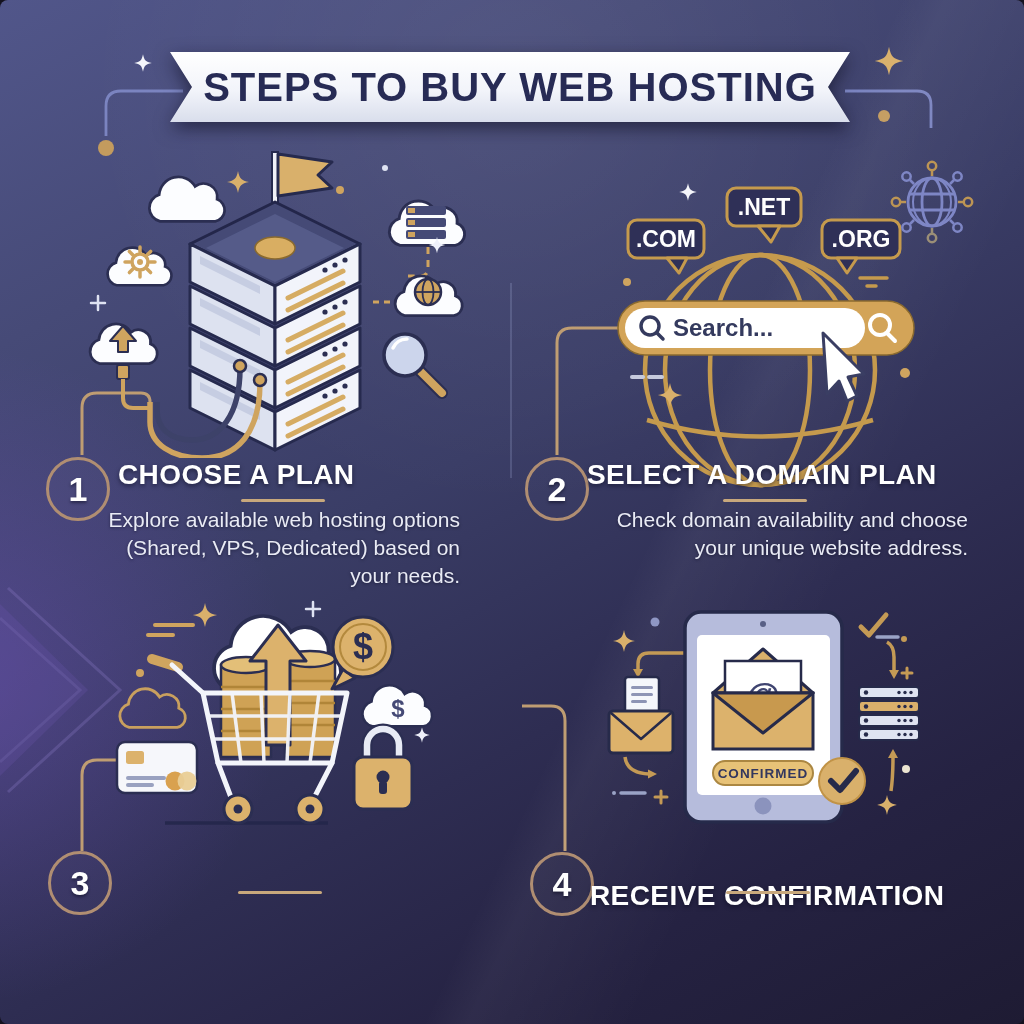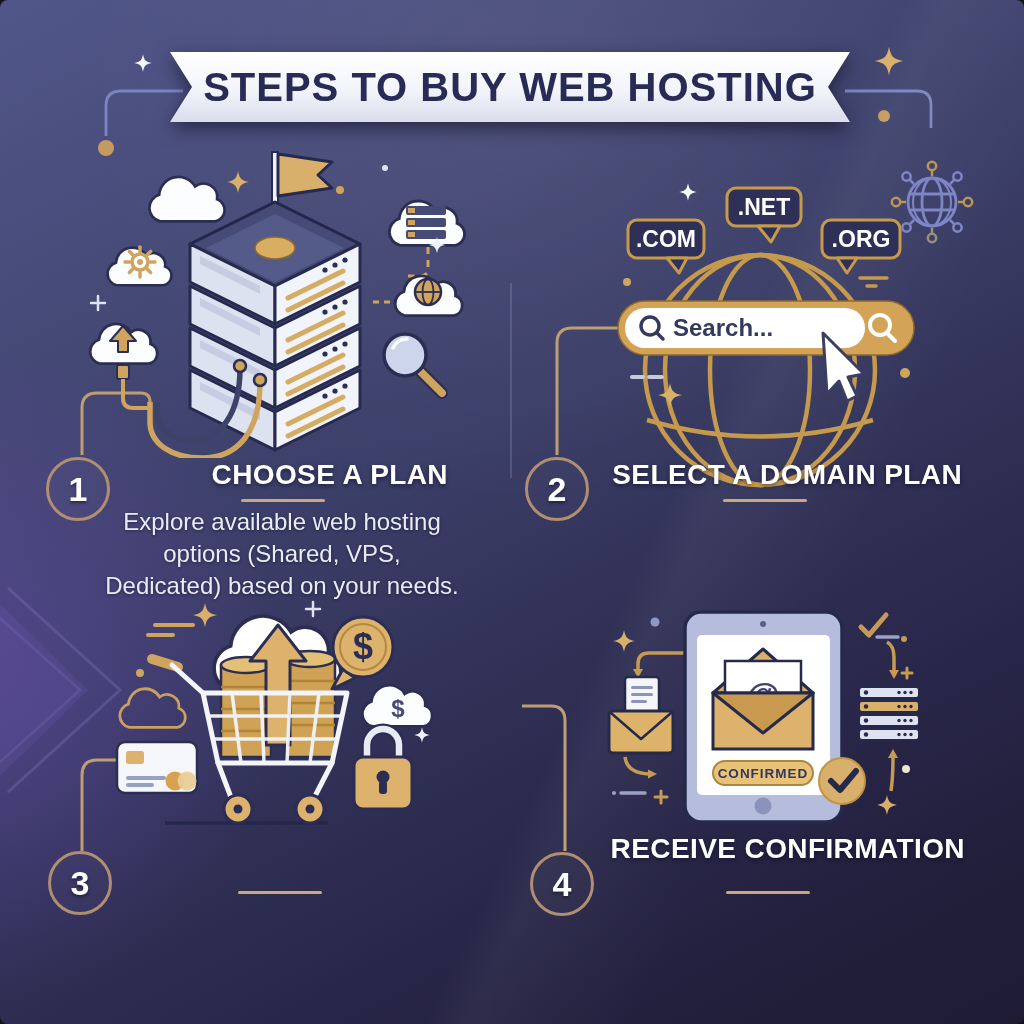--- a/index.html
+++ b/index.html
@@ -21,23 +21,23 @@
     pointer-events:none;
   }
   svg{position:absolute;pointer-events:none;}
   svg text{font-family:"Liberation Sans",sans-serif;}
   .banner-wrap{position:absolute;left:170px;top:52px;width:680px;height:70px;
     filter:drop-shadow(0 6px 9px rgba(8,8,26,.55));z-index:4;}
   .banner{width:100%;height:100%;display:flex;align-items:center;justify-content:center;
     background:linear-gradient(180deg,#ffffff 0%,#f2f4fa 55%,#d9deec 100%);
     clip-path:polygon(0 0,100% 0,calc(100% - 22px) 50%,100% 100%,0 100%,22px 50%);}
   .banner-title{font-size:40px;font-weight:bold;color:#272b55;letter-spacing:1px;}
-  .h{position:absolute;color:#ffffff;font-weight:bold;font-size:28px;text-align:right;
+  .h{position:absolute;color:#ffffff;font-weight:bold;font-size:28px;text-align:left;
      letter-spacing:.4px;text-shadow:0 2px 4px rgba(10,10,30,.55);z-index:3;}
-  .d{position:absolute;color:#e9ebf5;font-size:24px;line-height:1.33;text-align:center;
+  .d{position:absolute;color:#e9ebf5;font-size:21px;line-height:1.33;text-align:right;
      text-shadow:0 1px 3px rgba(10,10,30,.5);z-index:3;}
   .ul{position:absolute;width:84px;height:3px;background:#c8a87c;border-radius:2px;z-index:3;}
   .num{position:absolute;width:58px;height:58px;border:3.5px solid #b08e72;border-radius:50%;
      display:flex;align-items:center;justify-content:center;color:#fff;font-size:34px;
      font-weight:bold;text-shadow:0 2px 3px rgba(10,10,30,.5);z-index:3;background:rgba(255,255,255,.02);}
 </style>
 </head>
 <body>
 
 <div id="stage">
@@ -478,19 +478,20 @@
   <div class="num" style="left:530px;top:852px">
       <span>4</span>
     </div>
 
   <div class="h" style="left:118px;top:459px;width:330px">CHOOSE A PLAN</div>
   <div class="ul" style="left:241px;top:499px"></div>
   <div class="d" style="left:104px;top:506px;width:356px">Explore available web hosting options (Shared, VPS, Dedicated) based on your needs.</div>
 
   <div class="h" style="left:587px;top:459px;width:375px">SELECT A DOMAIN PLAN</div>
   <div class="ul" style="left:723px;top:499px"></div>
+  <div class="d" style="left:582px;top:506px;width:386px">Check domain availability and choose your unique website address.</div>
 
   <div class="ul" style="left:238px;top:891px"></div>
 
-  <div class="h" style="left:590px;top:833px;width:375px">RECEIVE CONFIRMATION</div>
+  <div class="h" style="left:590px;top:880px;width:375px">RECEIVE CONFIRMATION</div>
   <div class="ul" style="left:726px;top:891px"></div>
 
 </div>
 
 </body></html>

